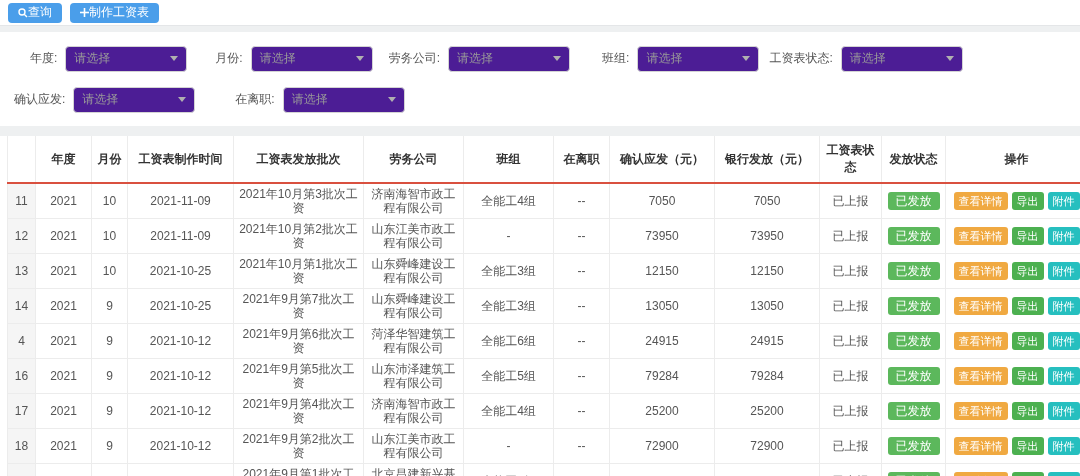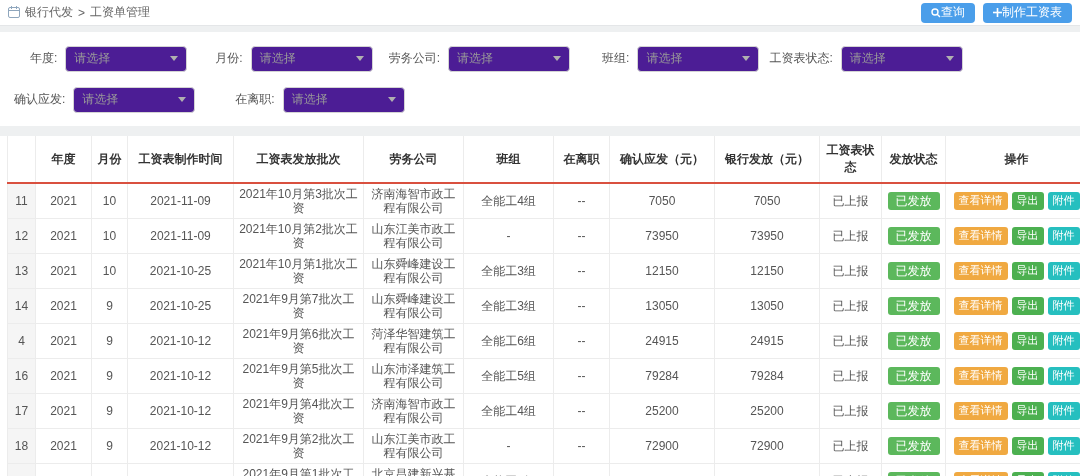--- a/index.html
+++ b/index.html
@@ -51,36 +51,30 @@
     border:1px solid #ececec; height:35px; line-height:14px; word-break:break-all;
   }
   td.idx{ background:#f5f5f5; color:#555; }
   .badge{
     display:inline-block; background:#5cb85c; color:#fff; border-radius:3px;
     padding:3px 8px; font-size:12px; line-height:12px;
   }
   .abtn{
     display:inline-block; border:none; color:#fff; border-radius:3px;
     padding:3px 5px; font-size:11px; line-height:12px; margin:0 2px; cursor:pointer;
-    font-family:Liberation Mono, monospace;
+    font-family:Liberation Serif, serif;
   }
   .abtn.detail{ background:#f0a941; }
   .abtn.export{ background:#4cb050; }
   .abtn.attach{ background:#26bfbf; }
 </style>
 </head>
 <body>
 
 <div class="topbar">
-  <div class="breadcrumb">
-    <span class="cal-icon"></span>
-    <span>银行代发</span>
-    <span>&gt;</span>
-    <span>工资单管理</span>
-  </div>
   <div class="topbtns">
     <button class="tbtn">
       <svg width="10" height="10" viewBox="0 0 10 10">
           <circle cx="4" cy="4" r="3" fill="none" stroke="#fff" stroke-width="1.4"></circle>
           <line x1="6.2" y1="6.2" x2="9" y2="9" stroke="#fff" stroke-width="1.4"></line>
         </svg>
       <span>查询</span>
     </button>
     <button class="tbtn">
       <svg width="9" height="9" viewBox="0 0 9 9">

